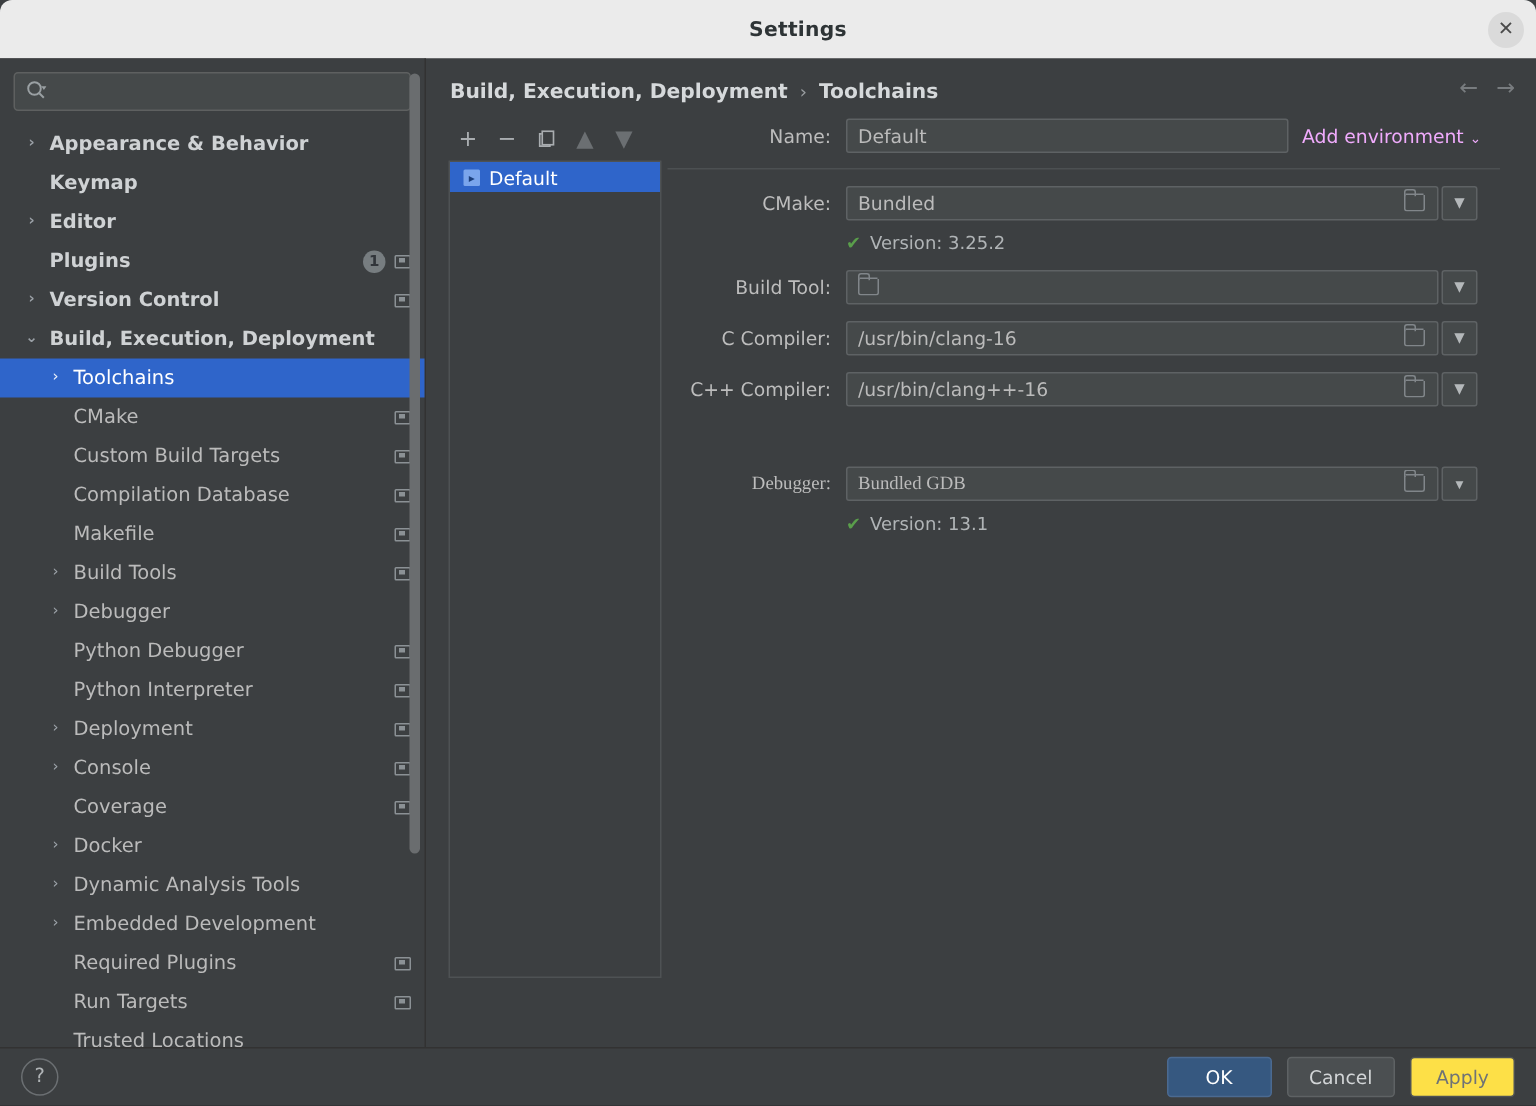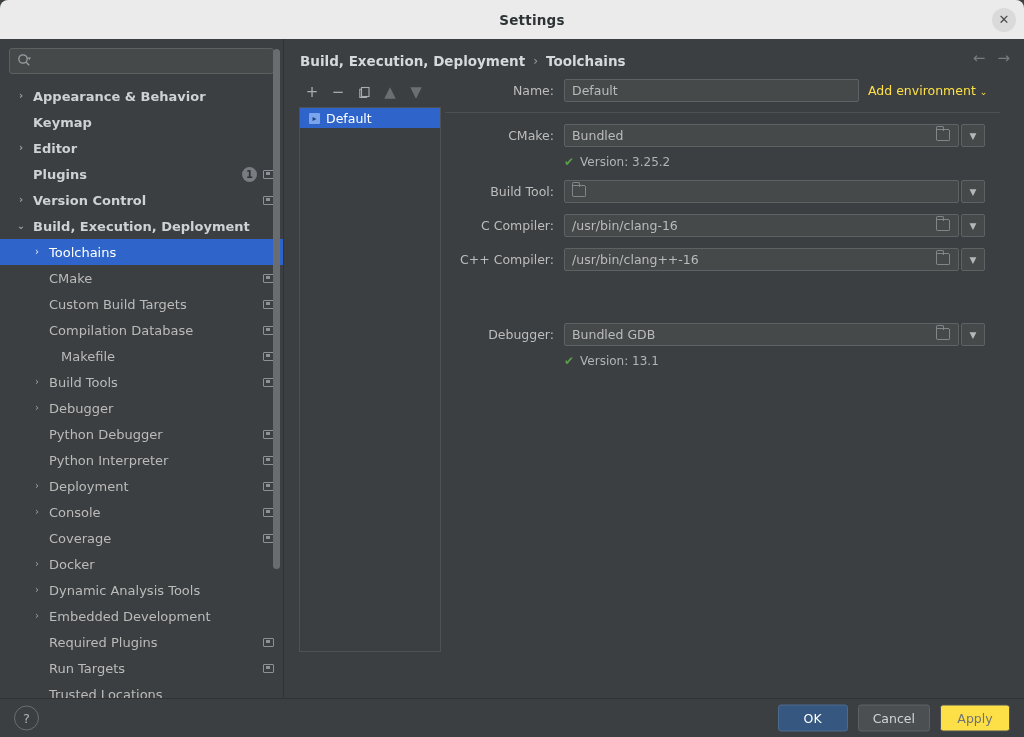--- a/index.html
+++ b/index.html
@@ -160,21 +160,21 @@
   }
   .drop-btn {
     width: 24px; height: 23px; margin-left: 2px;
     background: #45494a; border: 1px solid #5e6264; border-radius: 2px;
     display: flex; align-items: center; justify-content: center;
     color: #b4b8ba; font-size: 9px; cursor: pointer;
   }
   .name-field { width: 295px; }
   .wide-field { width: 395px; }
   .link {
-    color: #fde047; font-size: 12.5px; margin-left: 9px; cursor: pointer;
+    color: #f0abfc; font-size: 12.5px; margin-left: 9px; cursor: pointer;
     white-space: nowrap;
   }
   .link .chev { font-size: 9px; margin-left: 4px; }
   .sep-line { height: 1px; background: #4c5052; margin: 10px 0 11px 0; width: 555px; }
   .ver-row { display: flex; align-items: center; height: 20px; padding-left: 119px; }
   .check { color: #5a9e4b; font-size: 12px; margin-right: 6px; }
   .ver-txt { color: #b0b4b6; font-size: 12px; }
 
   
   .footer {
@@ -273,21 +273,21 @@
             <span class="lbl" style="padding-left: 5px;">Custom Build Targets</span>
             <span class="scope-icon"></span>
           </div>
           <div class="tree-row">
             <span class="tw" style="margin-left: 30px;"></span>
             <span class="lbl" style="padding-left: 5px;">Compilation Database</span>
             <span class="scope-icon"></span>
           </div>
           <div class="tree-row">
             <span class="tw" style="margin-left: 30px;"></span>
-            <span class="lbl" style="padding-left: 5px; margin-left: 12px;">Makefile</span>
+            <span class="lbl" style="padding-left: 5px;">Makefile</span>
             <span class="scope-icon"></span>
           </div>
           <div class="tree-row">
             <span class="tw" style="margin-left: 30px;">›</span>
             <span class="lbl" style="padding-left: 5px;">Build Tools</span>
             <span class="scope-icon"></span>
           </div>
           <div class="tree-row">
             <span class="tw" style="margin-left: 30px;">›</span>
             <span class="lbl" style="padding-left: 5px;">Debugger</span>
@@ -440,21 +440,21 @@
           <div class="flabel">C++ Compiler:</div>
           <div class="field wide-field">
             <span class="val">/usr/bin/clang++-16</span>
             <span class="folder-ico"></span>
           </div>
           <div class="drop-btn">
             <span>▼</span>
           </div>
         </div>
 
-        <div class="frow" style="margin-top:52px;">
+        <div class="frow" style="margin-top:40px;font-family:Liberation Serif, serif;">
           <div class="flabel">Debugger:</div>
           <div class="field wide-field">
             <span class="val">Bundled GDB</span>
             <span class="folder-ico"></span>
           </div>
           <div class="drop-btn">
             <span>▼</span>
           </div>
         </div>
 

